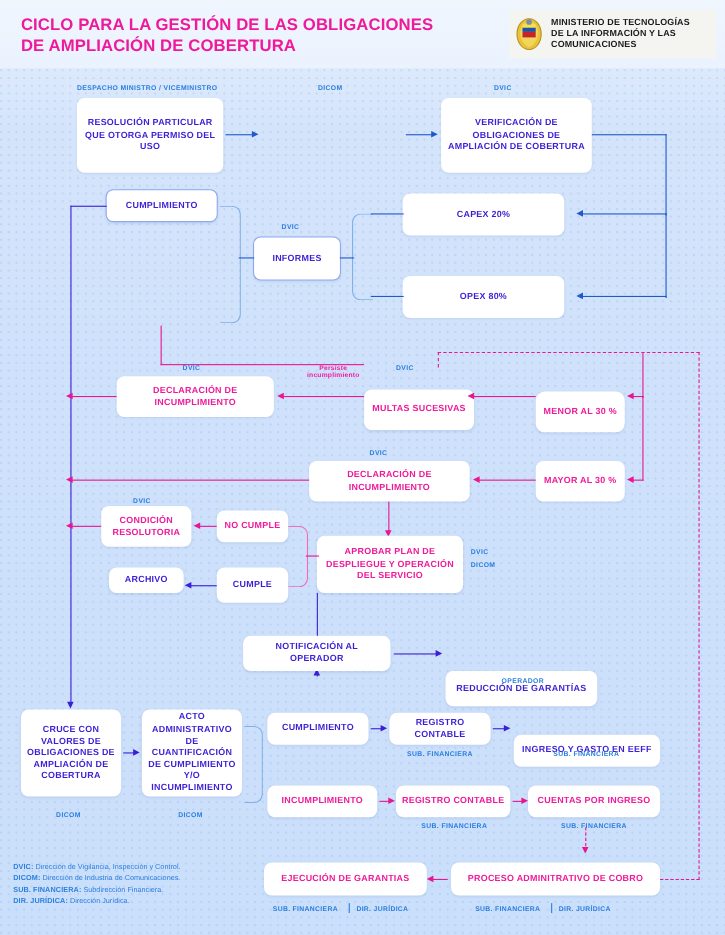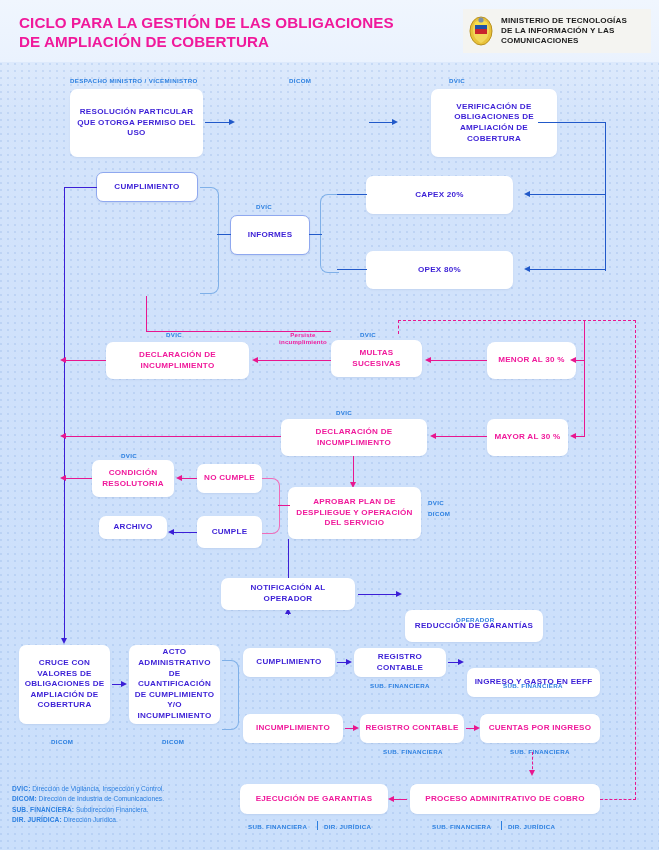--- a/index.html
+++ b/index.html
@@ -112,21 +112,21 @@
         <div>COMUNICACIONES</div>
       </div>
     </div>
   </div>
 
   <div class="tag" style="left:70px;top:77px;">DESPACHO MINISTRO / VICEMINISTRO</div>
   <div class="tag" style="left:289px;top:77px;">DICOM</div>
   <div class="tag" style="left:449px;top:77px;">DVIC</div>
 
   <div class="node blue" style="left:70px;top:89px;width:133px;height:68px;">RESOLUCIÓN PARTICULAR QUE OTORGA PERMISO DEL USO</div>
-  <div class="node blue" style="left:401px;top:89px;width:126px;height:68px;margin-left:30px;">VERIFICACIÓN DE OBLIGACIONES DE AMPLIACIÓN DE COBERTURA</div>
+  <div class="node blue" style="left:401px;top:89px;width:137px;height:68px;">VERIFICACIÓN DE OBLIGACIONES DE AMPLIACIÓN DE COBERTURA</div>
 
   <div class="ln h b" style="left:205px;top:122px;width:26px;"></div>
   <div class="ah right cb" style="left:229px;top:119px;"></div>
   <div class="ln h b" style="left:369px;top:122px;width:25px;"></div>
   <div class="ah right cb" style="left:392px;top:119px;"></div>
 
   <div class="ln h b" style="left:538px;top:122px;width:68px;"></div>
   <div class="ln v b" style="left:605px;top:122px;height:74px;"></div>
   <div class="ln h b" style="left:528px;top:194px;width:78px;"></div>
   <div class="ah left cb" style="left:524px;top:191px;"></div>
@@ -156,22 +156,22 @@
   <div class="ln h p" style="left:146px;top:331px;width:185px;"></div>
 
   <div class="tag" style="left:166px;top:331px;">DVIC</div>
   <div class="tag" style="left:360px;top:331px;">DVIC</div>
   <div class="tagpink" style="left:267px;top:331px;width:72px;">
     <div>Persiste</div>
     <div>incumplimiento</div>
   </div>
 
   <div class="node pink" style="left:106px;top:342px;width:143px;height:37px;">DECLARACIÓN DE INCUMPLIMIENTO</div>
-  <div class="node pink" style="left:331px;top:340px;width:91px;height:37px;">MULTAS SUCESIVAS</div>
-  <div class="node pink" style="left:487px;top:342px;width:89px;height:37px;border-radius:8px;">MENOR AL 30 %</div>
+  <div class="node pink" style="left:331px;top:354px;width:100px;height:37px;">MULTAS SUCESIVAS</div>
+  <div class="node pink" style="left:487px;top:356px;width:81px;height:37px;border-radius:8px;">MENOR AL 30 %</div>
 
   <div class="ln h p" style="left:256px;top:360px;width:75px;"></div>
   <div class="ah left cp" style="left:252px;top:357px;"></div>
   <div class="ln h p" style="left:429px;top:360px;width:58px;"></div>
   <div class="ah left cp" style="left:425px;top:357px;"></div>
 
   <div class="ln h p" style="left:64px;top:360px;width:42px;"></div>
   <div class="ah left cp" style="left:60px;top:357px;"></div>
 
   <div class="ln v p" style="left:584px;top:360px;height:77px;"></div>

